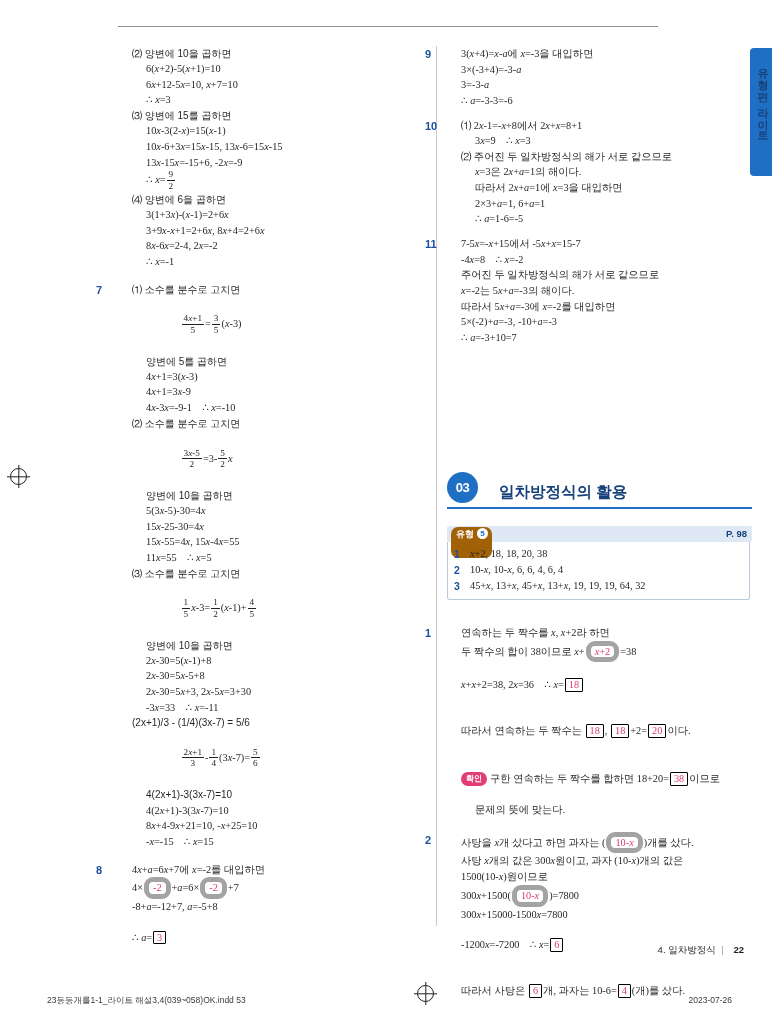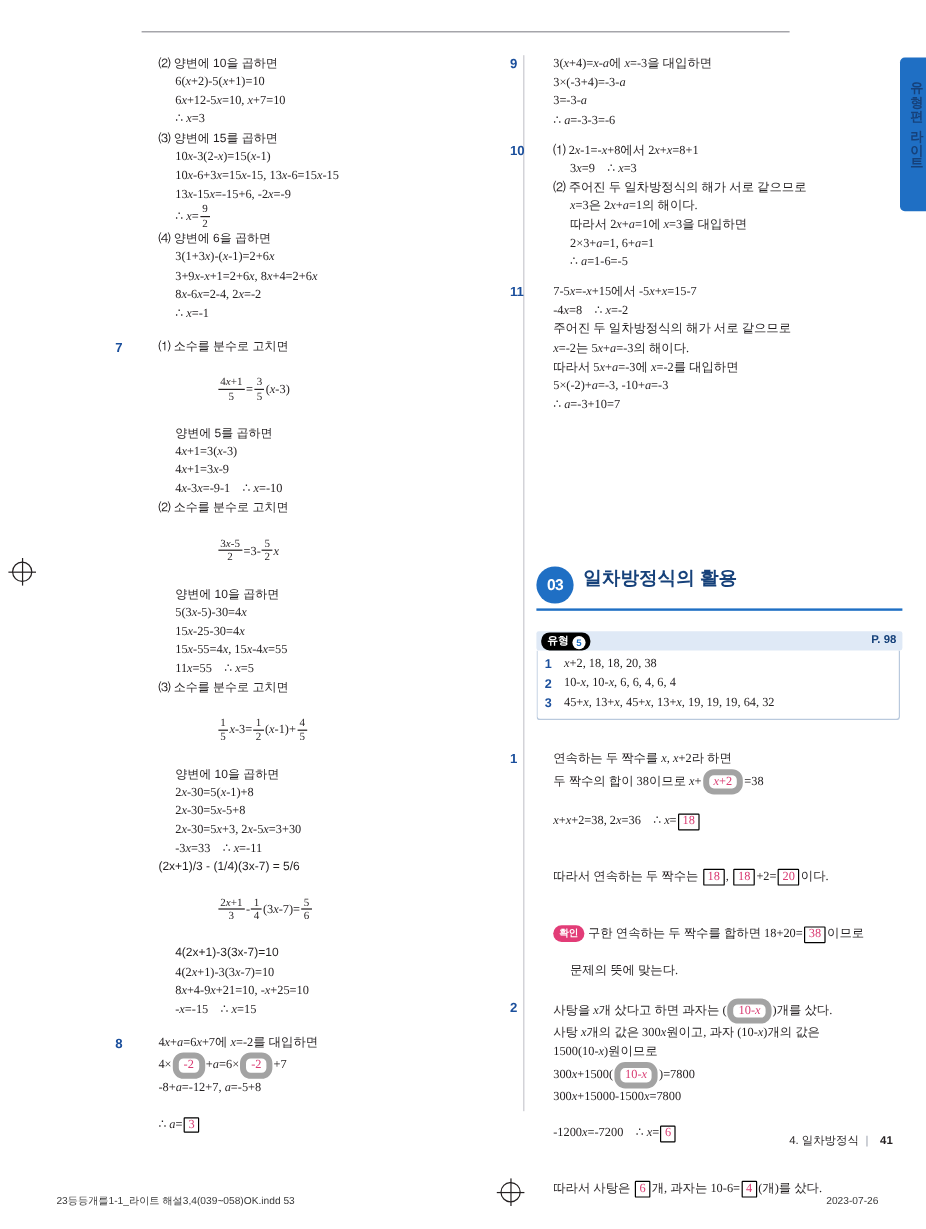--- a/index.html
+++ b/index.html
@@ -97,22 +97,22 @@
     border-radius: 9px;
   }
 
   
   .sec-head {
     position: absolute;
     left: 447px;
     top: 472px;
     width: 305px;
     display: flex;
-    align-items: flex-start;
-    gap: 8px;
+    align-items: flex-end;
+    gap: 21px;
   }
   .sec-badge {
     width: 31px; height: 31px;
     background: #1f6fc4;
     border-radius: 50%;
     color: #fff;
     font-family: "Liberation Sans", sans-serif;
     font-weight: bold;
     font-size: 13px;
     display: flex; align-items: center; justify-content: center;
@@ -139,28 +139,28 @@
     left: 447px;
     top: 526px;
     width: 305px;
     height: 16px;
     background: #dfe9f6;
     border-radius: 2px;
   }
   .band-tag {
     position: absolute;
     left: 4px; top: 1px;
-    background: #000000;
+    background: #a16207;
     color: #fff;
     font-family: "Liberation Sans", sans-serif;
     font-size: 9px;
     font-weight: bold;
-    padding: 1px 4px 1px 5px;
+    padding: 1px 4px 17px 5px;
     border-radius: 7px;
-    display: flex; align-items: flex-end; gap: 3px;
+    display: flex; align-items: flex-start; gap: 3px;
   }
   .band-tag .circ {
     display: inline-block;
     width: 11px; height: 11px;
     border-radius: 50%;
     background: #fff;
     color: #1f6fc4;
     font-size: 8px;
     text-align: center;
     line-height: 11px;
@@ -453,18 +453,18 @@
       <div class="line ind1">-1200<span class="i">x</span>=-7200&nbsp;&nbsp;&nbsp; ∴ <span class="i">x</span>=<span class="boxn">6</span></div>
       <div class="line ind1">따라서 사탕은 <span class="boxn">6</span>개, 과자는 10-6=<span class="boxn">4</span>(개)를 샀다.</div>
       <div class="line ind1" style="margin-top:2px;"><span class="chip">확인</span>300×<span class="boxn">6</span>+1500×<span class="boxn">4</span>=7800(원)이므로 문제의 뜻에 맞는다.</div>
     </div>
 
   </div>
 
   <div class="page-foot">
     <span>4. 일차방정식</span>
     <span class="bar">|</span>
-    <span class="pnum">41</span>
+    <span class="pnum">22</span>
   </div>
   <div class="foot-left">23등등개를1-1_라이트 해설3,4(039~058)OK.indd   53</div>
   <div class="foot-right">2023-07-26</div>
 
 </div>
 
 </body></html>

